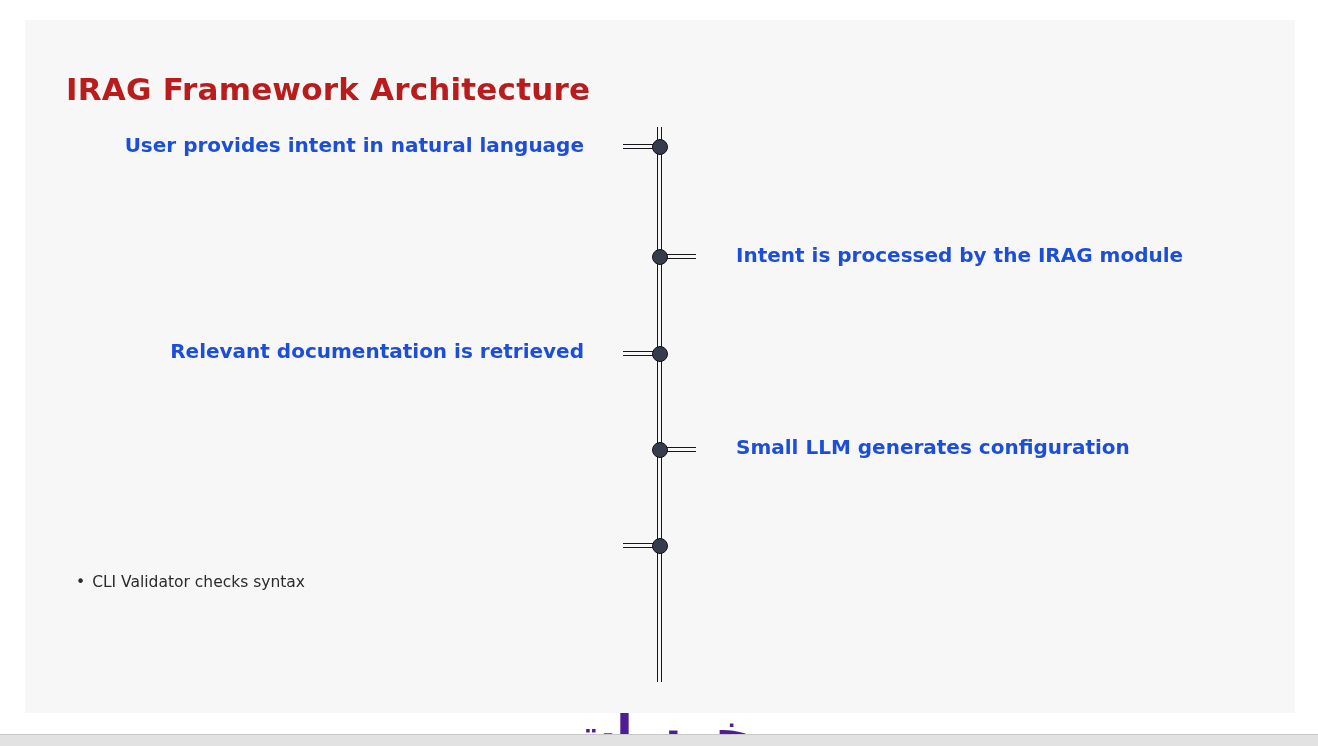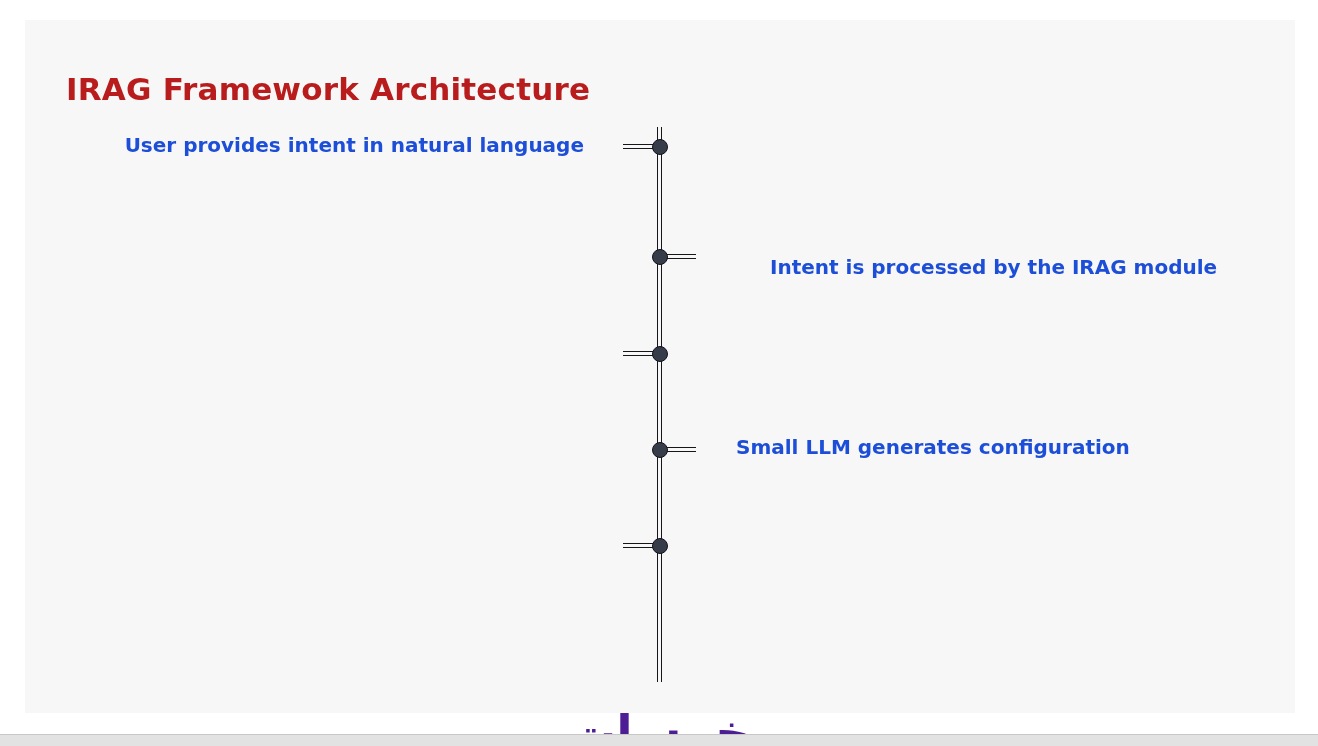--- a/index.html
+++ b/index.html
@@ -82,21 +82,21 @@
   .milestone {
     position: absolute;
     font-size: 20px;
     font-weight: bold;
     color: #1d4ed8;
     white-space: nowrap;
   }
   .milestone.m-left  { right: 734px; text-align: right; }
   .milestone.m-right { left: 736px; text-align: left; }
   .m-y1 { top: 133px; }
-  .m-y2 { top: 255px; margin-left: 34px; }
+  .m-y2 { top: 243px; }
   .m-y3 { top: 339px; }
   .m-y4 { top: 435px; }
   .m-y5 { top: 531px; }
   
   .bullet-list {
     position: absolute;
     left: 76px;
     top: 568px;
     font-size: 15.5px;
     color: #2b2b2b;
@@ -149,24 +149,28 @@
   <div class="node n-y1"></div>
   <div class="node n-y2"></div>
   <div class="node n-y3"></div>
   <div class="node n-y4"></div>
   <div class="node n-y5"></div>
 
   <div class="milestone m-left m-y1">User provides intent in natural language</div>
 
   <div class="milestone m-right m-y2">Intent is processed by the IRAG module</div>
 
+  <div class="milestone m-left m-y3">Relevant documentation is retrieved</div>
 
   <div class="milestone m-right m-y4">Small LLM generates configuration</div>
 
 
   <div class="bullet-list">
+    <div class="bullet-item">
+      <span class="bullet-marker">•</span><span>CLI Validator checks syntax</span>
+    </div>
   </div>
 
   <div class="watermark">خمسات</div>
 
   <div class="bottom-track"></div>
 
 </div>
 
 </body></html>

